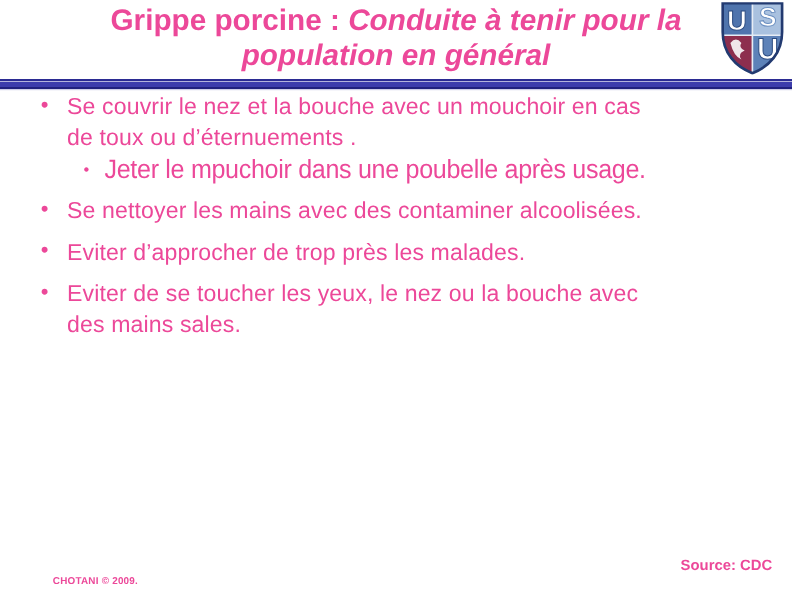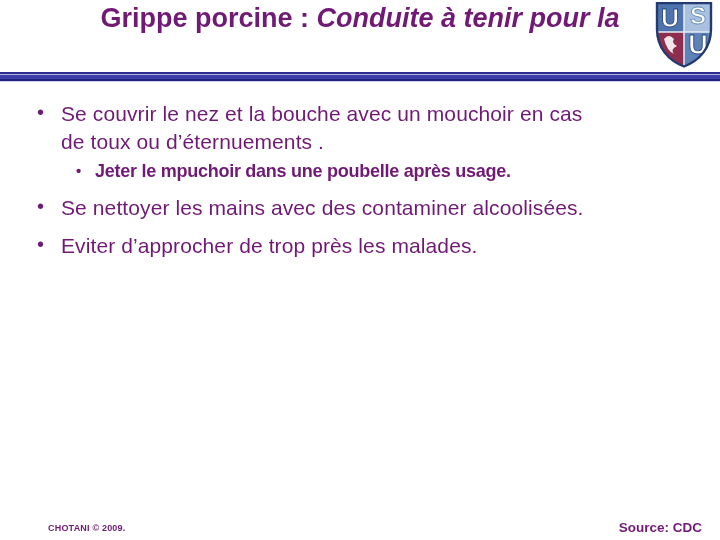--- a/index.html
+++ b/index.html
@@ -3,21 +3,21 @@
 <meta charset="utf-8">
 <style>
   html, body { margin: 0; padding: 0; background: #ffffff; }
   .slide {
     position: relative;
     width: 720px;
     height: 540px;
     background: #ffffff;
     overflow: hidden;
     font-family: "Liberation Sans", sans-serif;
-    color: #701a75;
+    color: #ec4899;
   }
 
   
   .title-block {
     padding-top: 2px;
     text-align: center;
     font-weight: bold;
     font-size: 27px;
     line-height: 32px;
   }
@@ -48,21 +48,21 @@
     height: 66px;
   }
   .logo svg text {
     font-family: "Liberation Sans", sans-serif;
     font-weight: bold;
   }
 
   
   .bullets {
     position: absolute;
-    top: 100px;
+    top: 84px;
     left: 28px;
     width: 650px;
     margin: 0;
     padding: 0;
     list-style: none;
   }
   .bullet-item {
     position: relative;
     padding-left: 33px;
     font-size: 21px;
@@ -79,22 +79,22 @@
   .bullet-text { white-space: pre-line; letter-spacing: 0.1px; }
 
   .sub-list {
     list-style: none;
     margin: 2px 0 0 0;
     padding: 0;
   }
   .sub-item {
     position: relative;
     padding-left: 34px;
-    font-weight: bold;
-    font-size: 19px;
+    font-weight: normal;
+    font-size: 24px;
     line-height: 26px;
     letter-spacing: -0.3px;
   }
   .sub-item::before {
     content: "\2022";
     position: absolute;
     left: 15px;
     top: 0;
     font-size: 15px;
   }
@@ -110,32 +110,33 @@
     left: 8px;
     bottom: 7px;
     font-size: 9px;
     font-weight: bold;
     letter-spacing: 0.2px;
     margin-left: 40px;
   }
   .footer-right {
     position: absolute;
     right: 18px;
-    bottom: 5px;
+    bottom: 19px;
     font-size: 13.5px;
     font-weight: bold;
   }
 </style>
 </head>
 <body>
 
 <div class="slide">
 
   <div class="title-block">
     <div><span>Grippe porcine : </span><span class="t-italic">Conduite à tenir pour la</span></div>
+    <div class="t-italic">population en général</div>
   </div>
 
   <div class="logo">
     <svg viewBox="0 0 58 66" width="58" height="66">
       <defs>
         <clipPath id="shieldClip">
           <path d="M2,1 H56 V27 C56,46 44.5,58.5 29,64.5 C13.5,58.5 2,46 2,27 Z"></path>
         </clipPath>
       </defs>
       <g clip-path="url(#shieldClip)">
@@ -163,18 +164,22 @@
       <ul class="sub-list">
         <li class="sub-item"><span class="sub-text">Jeter le mpuchoir dans une poubelle après usage.</span></li>
       </ul>
     </li>
     <li class="bullet-item">
       <span class="bullet-text">Se nettoyer les mains avec des contaminer alcoolisées.</span>
     </li>
     <li class="bullet-item">
       <span class="bullet-text">Eviter d’approcher de trop près les malades.</span>
     </li>
+    <li class="bullet-item">
+      <span class="bullet-text">Eviter de se toucher les yeux, le nez ou la bouche avec
+des mains sales.</span>
+    </li>
   </ul>
 
   <span class="footer-left">CHOTANI © 2009.</span>
   <span class="footer-right">Source: CDC</span>
 
 </div>
 
 </body></html>

